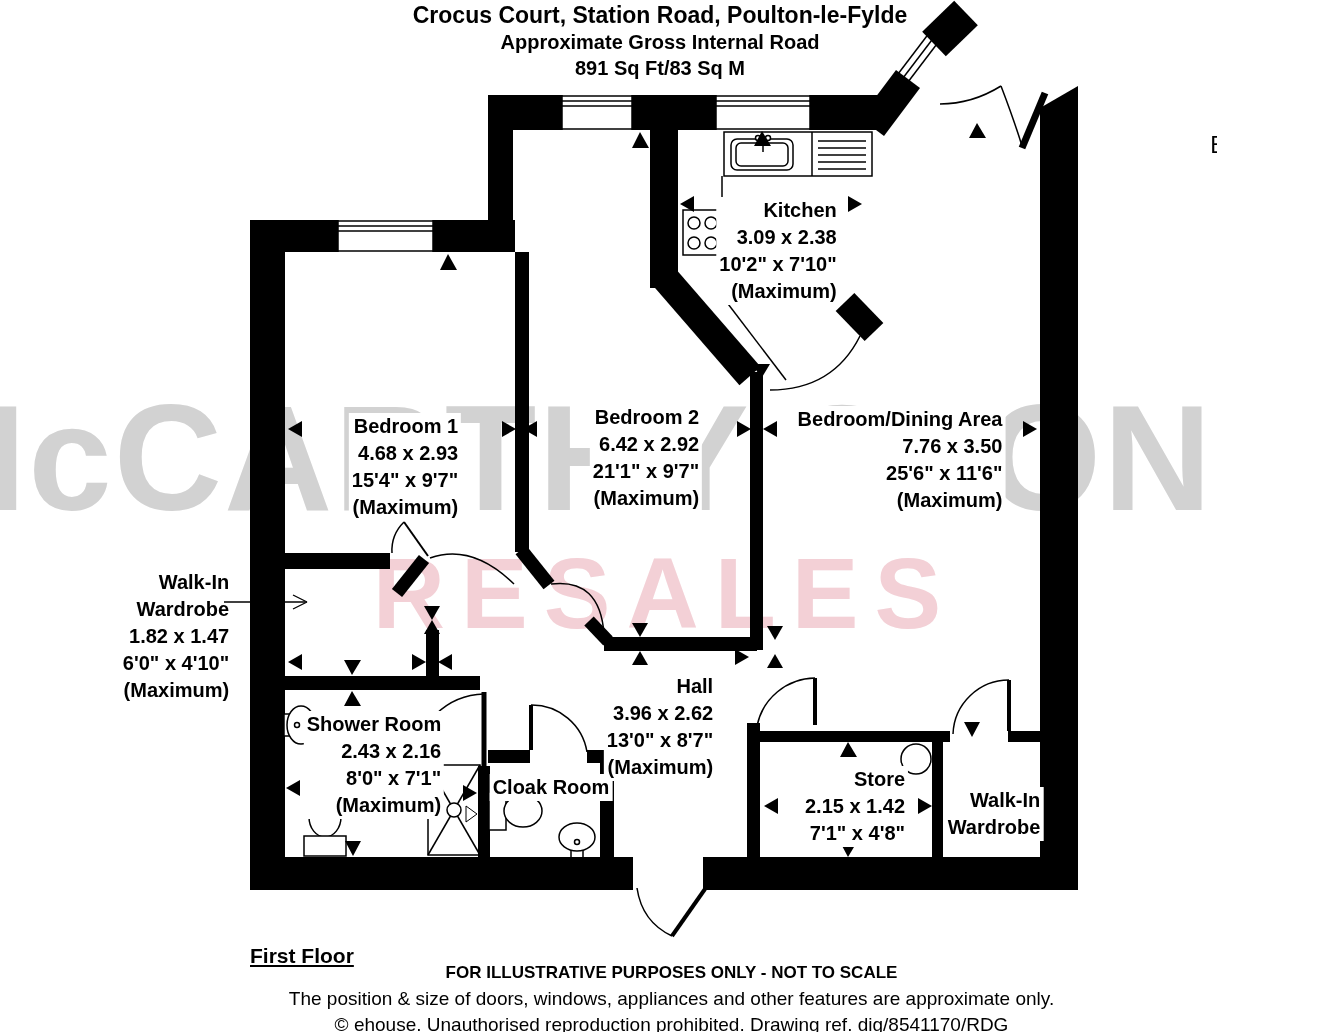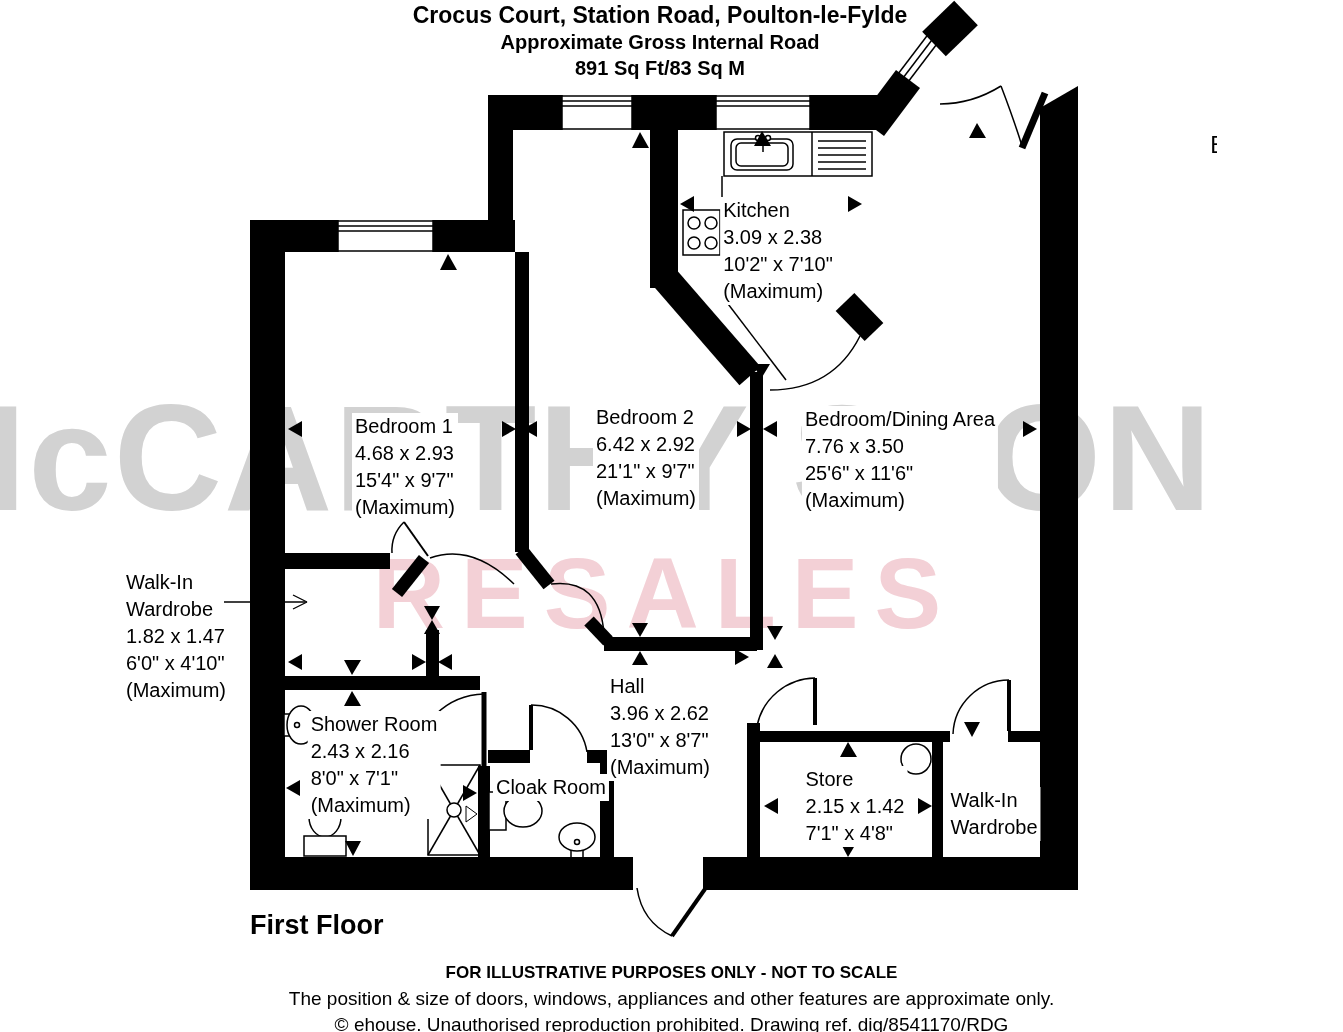--- a/index.html
+++ b/index.html
@@ -18,26 +18,27 @@
     color:#d2d2d2;z-index:1;line-height:1;
   }
   .wm2{
     position:absolute;top:543px;left:665px;transform:translateX(-50%);
     font-size:100px;font-weight:bold;letter-spacing:16px;white-space:nowrap;
     color:#f3d0d6;z-index:1;line-height:1;
   }
   svg.plan{position:absolute;top:0;left:0;z-index:2;}
   
   .room-label{
-    position:absolute;transform:translateX(-50%);text-align:left;
+    position:absolute;transform:translateX(-50%);text-align:right;
     font-size:20px;line-height:27px;background:#fff;padding:0 3px;z-index:3;
     white-space:nowrap;
+    font-weight:bold;
   }
   .room-label span{display:block;}
-  .floor-label{position:absolute;left:250px;top:910px;font-size:27px;font-weight:bold;z-index:3;}
+  .floor-label{position:absolute;left:250px;top:944px;font-size:21px;font-weight:bold;z-index:3;text-decoration:underline;}
   .footer{position:absolute;top:952px;left:0;width:1343px;text-align:center;z-index:3;line-height:26px;}
   .footer .f1{font-size:17px;font-weight:bold;margin-top:8px;}
   .footer .f2{font-size:19px;}
 </style>
 </head>
 <body>
 
 <div class="canvas">
 
   <div class="header">

